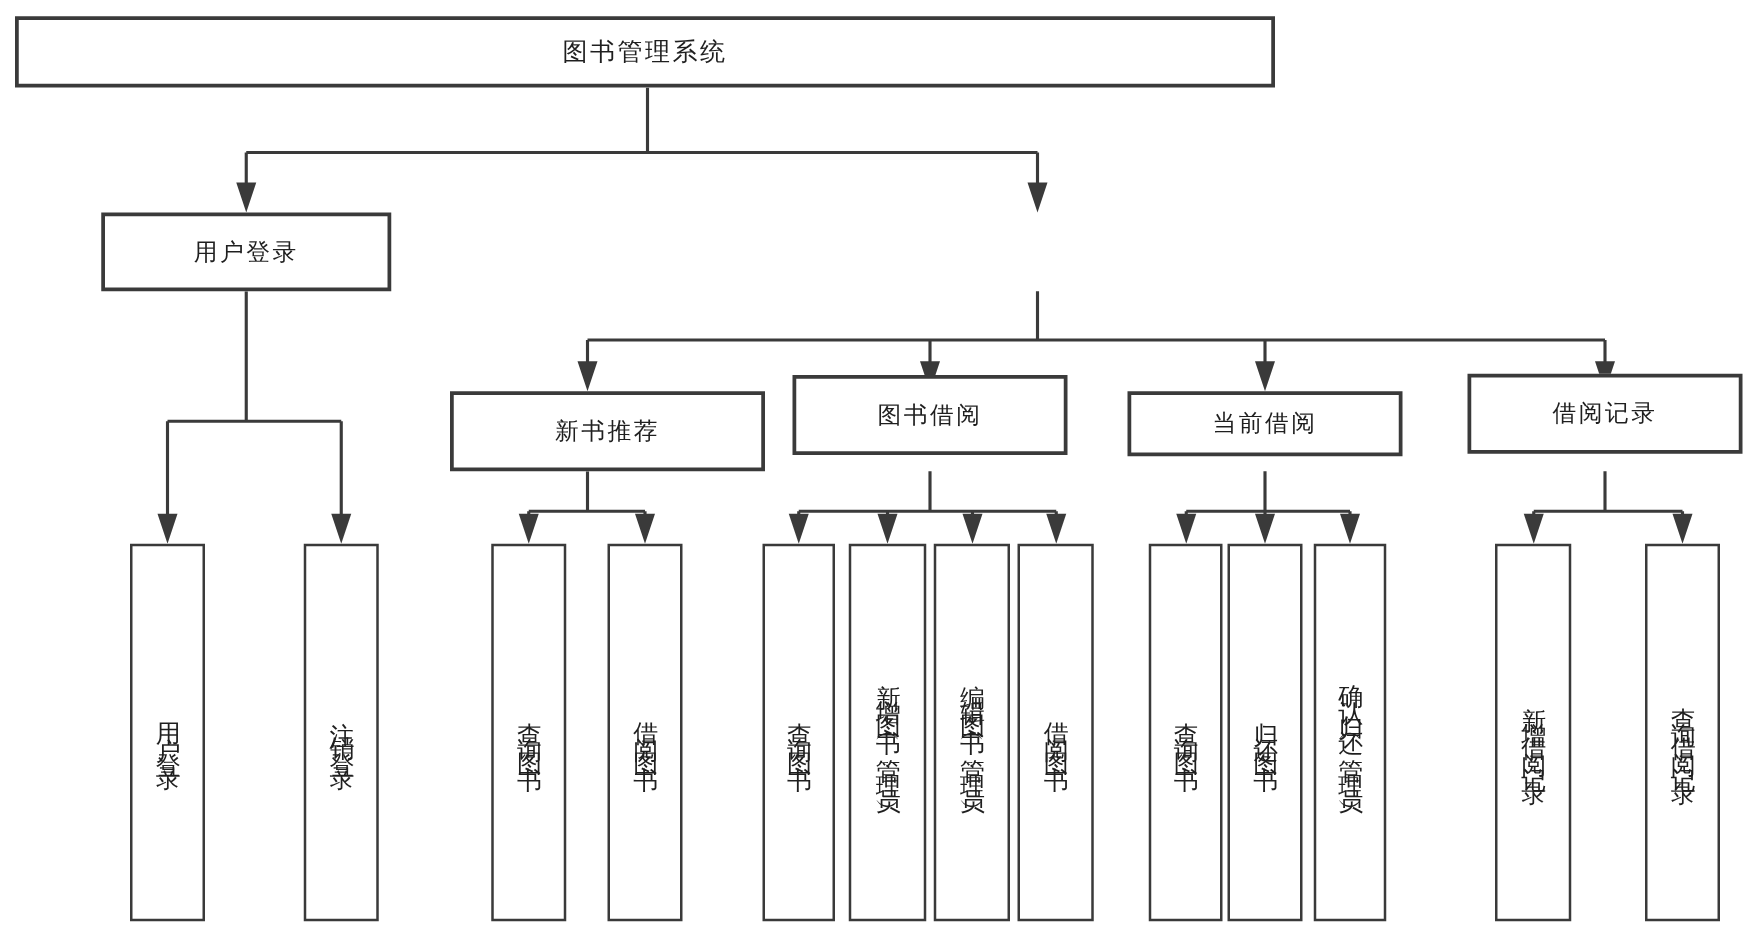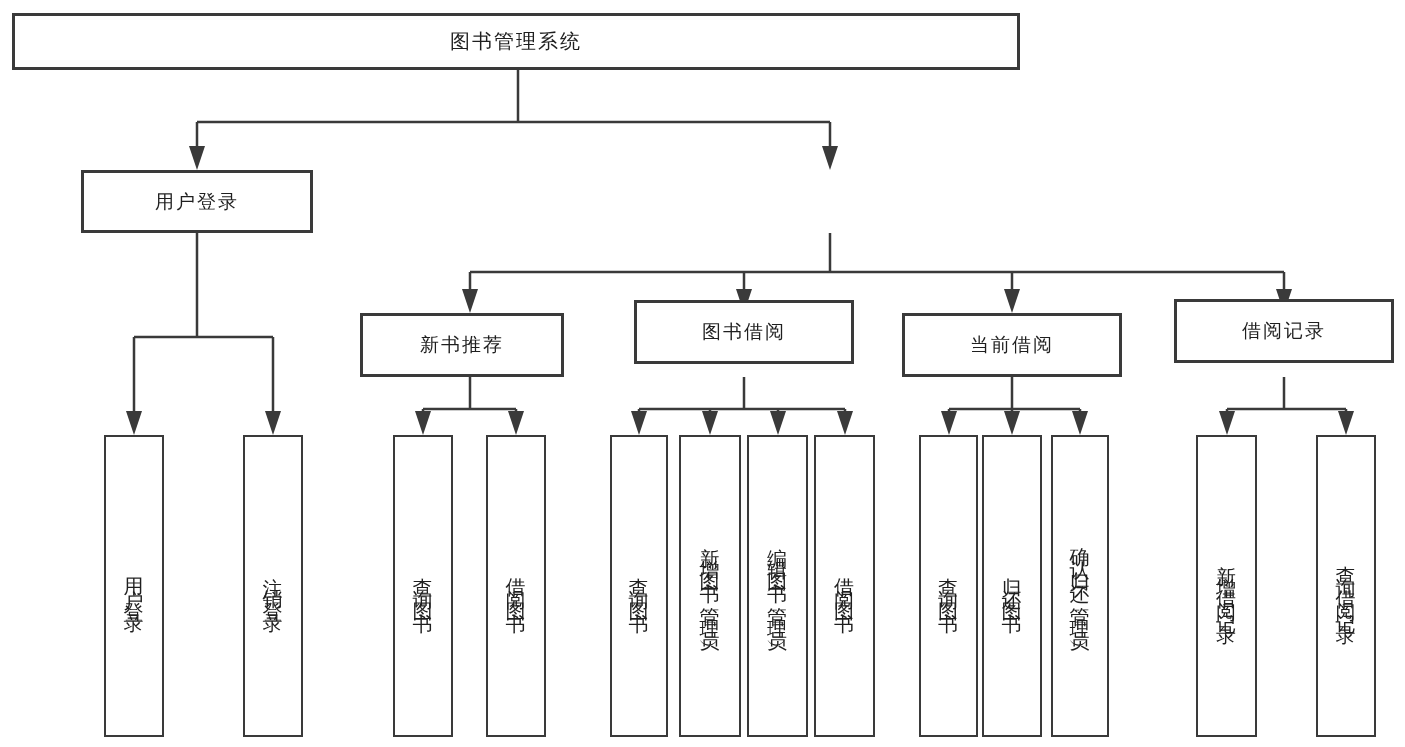--- a/index.html
+++ b/index.html
@@ -91,23 +91,23 @@
 
     <path class="line" d="M1284 377 V409 M1227 409 H1346 M1227 409 V414 M1346 409 V414"></path>
     <polygon class="arrow" points="1219,411 1235,411 1227,435"></polygon>
     <polygon class="arrow" points="1338,411 1354,411 1346,435"></polygon>
   </svg>
 
   <div class="node root" style="left:12px;top:13px;width:1008px;height:57px">图书管理系统</div>
 
   <div class="node" style="left:81px;top:170px;width:232px;height:63px">用户登录</div>
 
-  <div class="node" style="left:360px;top:313px;width:204px;height:64px">新书推荐</div>
+  <div class="node" style="left:360px;top:313px;width:252px;height:64px">新书推荐</div>
   <div class="node" style="left:634px;top:300px;width:220px;height:64px">图书借阅</div>
-  <div class="node" style="left:902px;top:313px;width:220px;height:64px">当前借阅</div>
+  <div class="node" style="left:902px;top:313px;width:220px;height:52px">当前借阅</div>
   <div class="node" style="left:1174px;top:299px;width:220px;height:64px">借阅记录</div>
 
   <div class="node leaf" style="left:104px;top:435px;width:60px;height:302px">用户登录</div>
   <div class="node leaf" style="left:243px;top:435px;width:60px;height:302px">注销登录</div>
 
   <div class="node leaf" style="left:393px;top:435px;width:60px;height:302px">查询图书</div>
   <div class="node leaf" style="left:486px;top:435px;width:60px;height:302px">借阅图书</div>
 
   <div class="node leaf" style="left:610px;top:435px;width:58px;height:302px">查询图书</div>
   <div class="node leaf" style="left:679px;top:435px;width:62px;height:302px">新增图书（管理员）</div>

